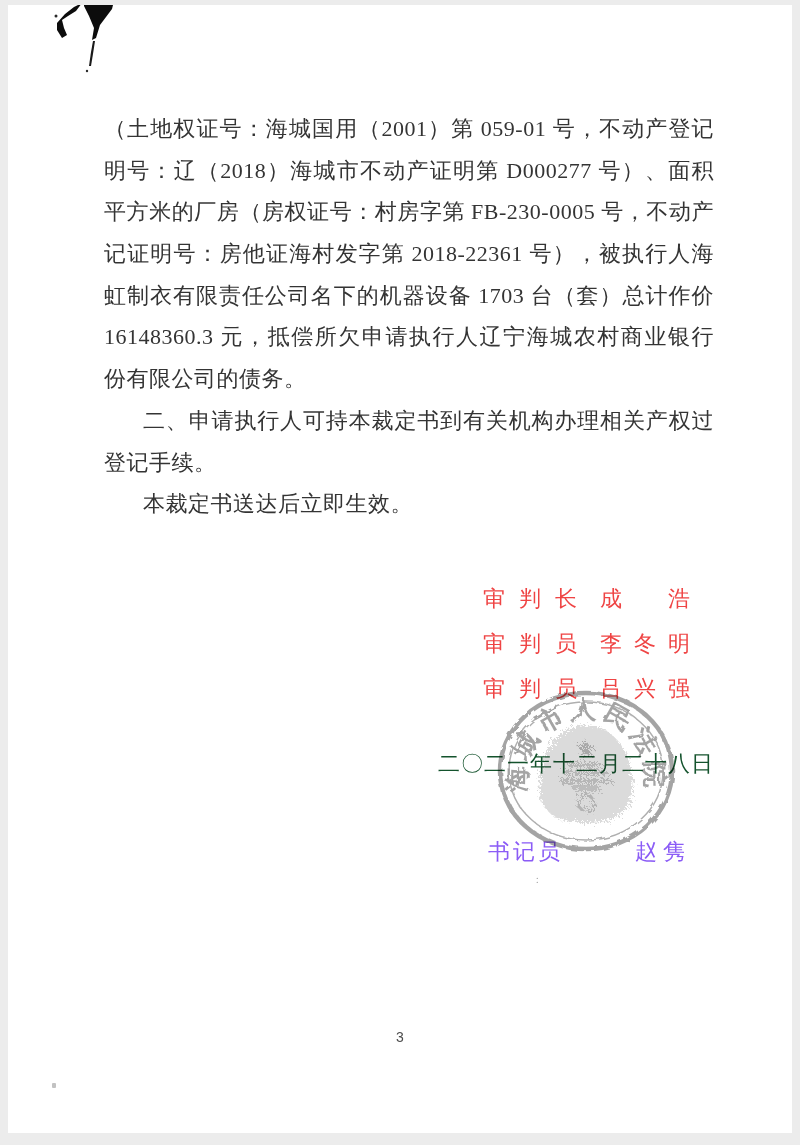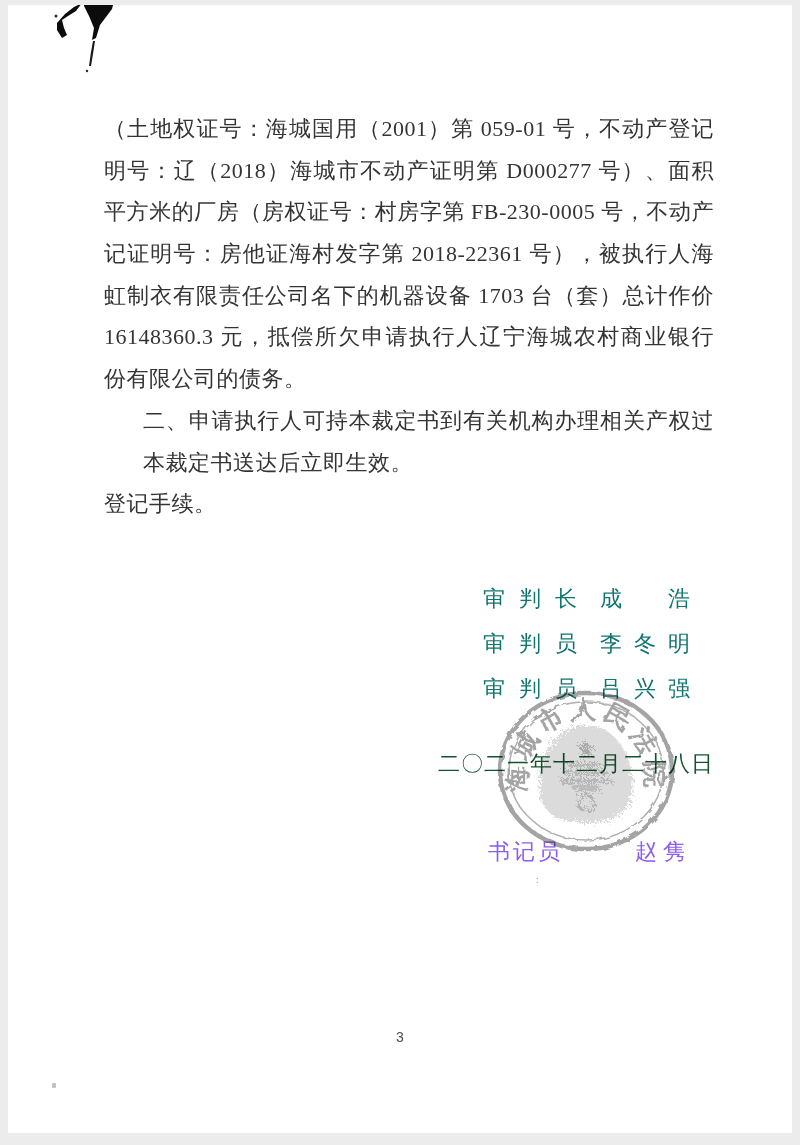--- a/index.html
+++ b/index.html
@@ -43,21 +43,21 @@
     text-align: justify;
     text-align-last: justify;
     overflow: hidden;
   }
   .line.indent { text-indent: 39px; }
 
   .sig-block {
     position: absolute;
     left: 483px; top: 576px;
     font-size: 22px;
-    color: #0f766e;
+    color: #ef4444;
   }
   .sig-row {
     display: flex;
     height: 45px;
     line-height: 45px;
   }
   .sig-role { letter-spacing: 14px; }
   .sig-name {
     display: inline-block;
     width: 90px;
@@ -156,22 +156,22 @@
 
     <div class="body-text">
       <div class="line just">（土地权证号：海城国用（2001）第 059-01 号，不动产登记证</div>
       <div class="line just">明号：辽（2018）海城市不动产证明第 D000277 号）、面积 3865</div>
       <div class="line just">平方米的厂房（房权证号：村房字第 FB-230-0005 号，不动产登</div>
       <div class="line just">记证明号：房他证海村发字第 2018-22361 号），被执行人海城张</div>
       <div class="line just">虹制衣有限责任公司名下的机器设备 1703 台（套）总计作价</div>
       <div class="line just">16148360.3 元，抵偿所欠申请执行人辽宁海城农村商业银行股</div>
       <div class="line">份有限公司的债务。</div>
       <div class="line just indent">二、申请执行人可持本裁定书到有关机构办理相关产权过户</div>
+      <div class="line">登记手续。</div>
       <div class="line indent">本裁定书送达后立即生效。</div>
-      <div class="line">登记手续。</div>
     </div>
 
     <div class="sig-block">
       <div class="sig-row">
         <span class="sig-role">审判长</span>
         <span class="sig-name">成浩</span>
       </div>
       <div class="sig-row">
         <span class="sig-role">审判员</span>
         <span class="sig-name">李冬明</span>

